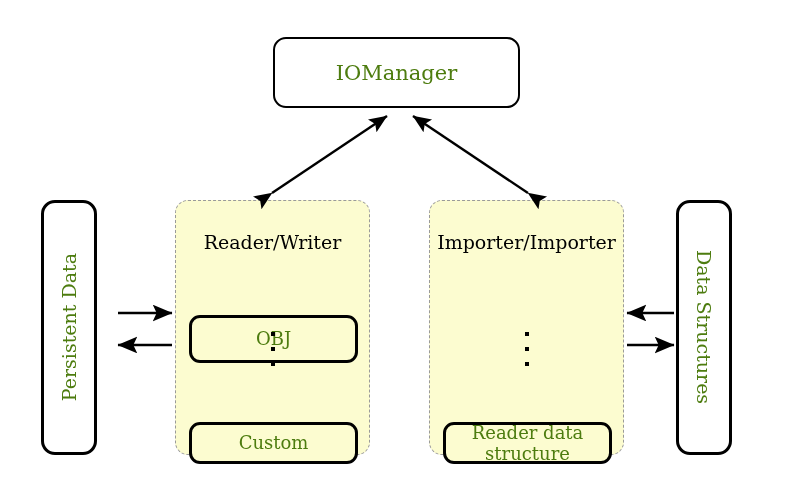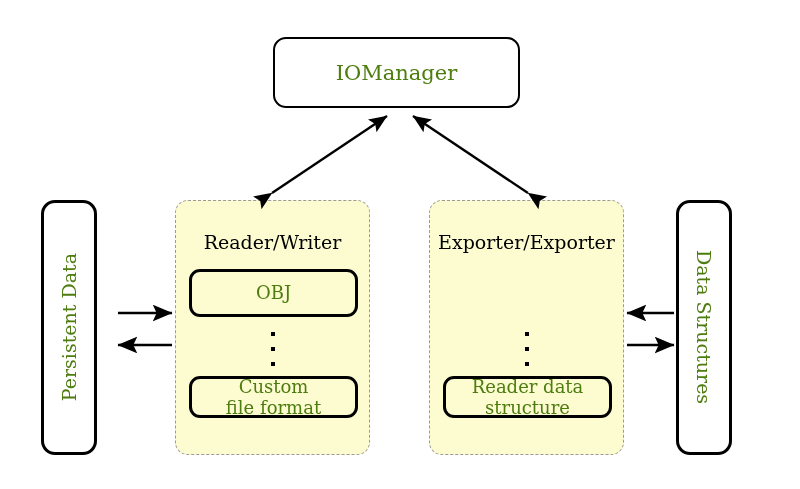--- a/index.html
+++ b/index.html
@@ -79,20 +79,21 @@
 
   
   .leaf-box {
     background: #fcfcd0;
     border-width: 3px;
     border-radius: 11px;
     left: 13px;
     width: 169px;
     font-size: 18px;
     line-height: 1.18;
+    margin-top: 46px;
   }
   .leaf-top    { top: 68px;  height: 48px; }
   .leaf-bottom { top: 175px; height: 42px; }
 
   .vdots {
     position: absolute;
     left: 0;
     right: 0;
     top: 128px;
     height: 40px;
@@ -146,27 +147,26 @@
 
     <div class="vdots">
       <i></i>
         <i></i>
         <i></i>
     </div>
 
     <div class="solid-box leaf-box leaf-bottom">
       <span>
         <span>Custom</span><br>
-        <span>file format</span>
       </span>
     </div>
   </div>
 
   <div class="group" id="group-importexporter">
-    <div class="group-title">Exporter/Exporter</div>
+    <div class="group-title">Importer/Importer</div>
 
 
     <div class="vdots">
       <i></i>
         <i></i>
         <i></i>
     </div>
 
     <div class="solid-box leaf-box leaf-bottom">
       <span>

